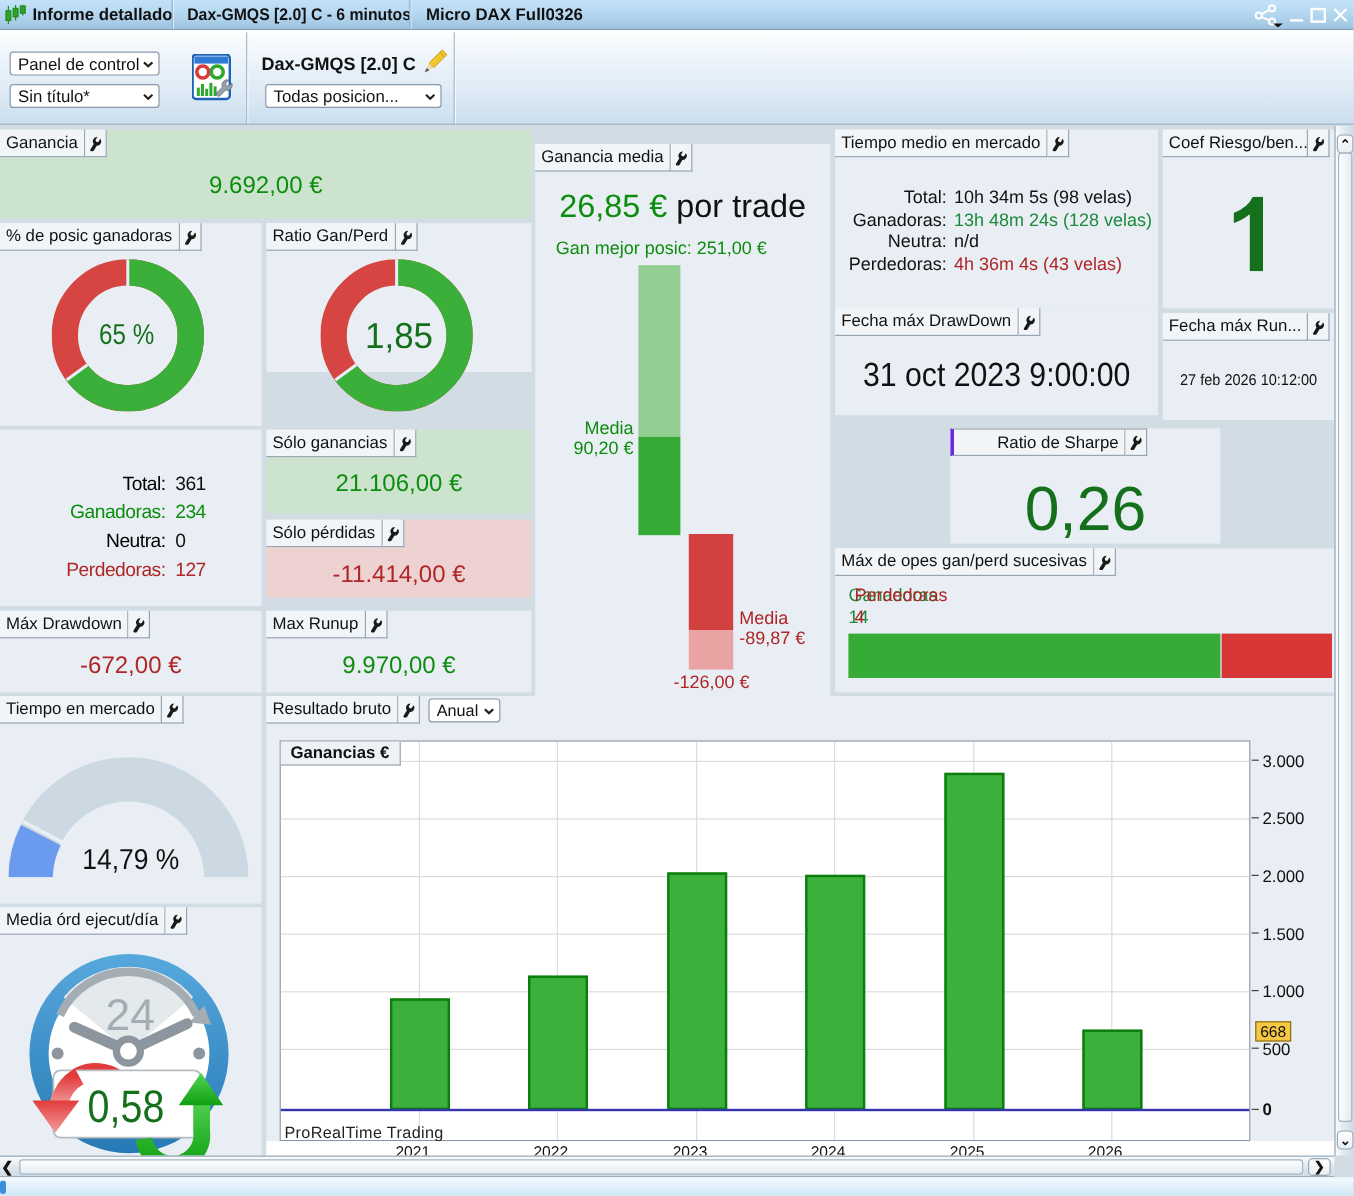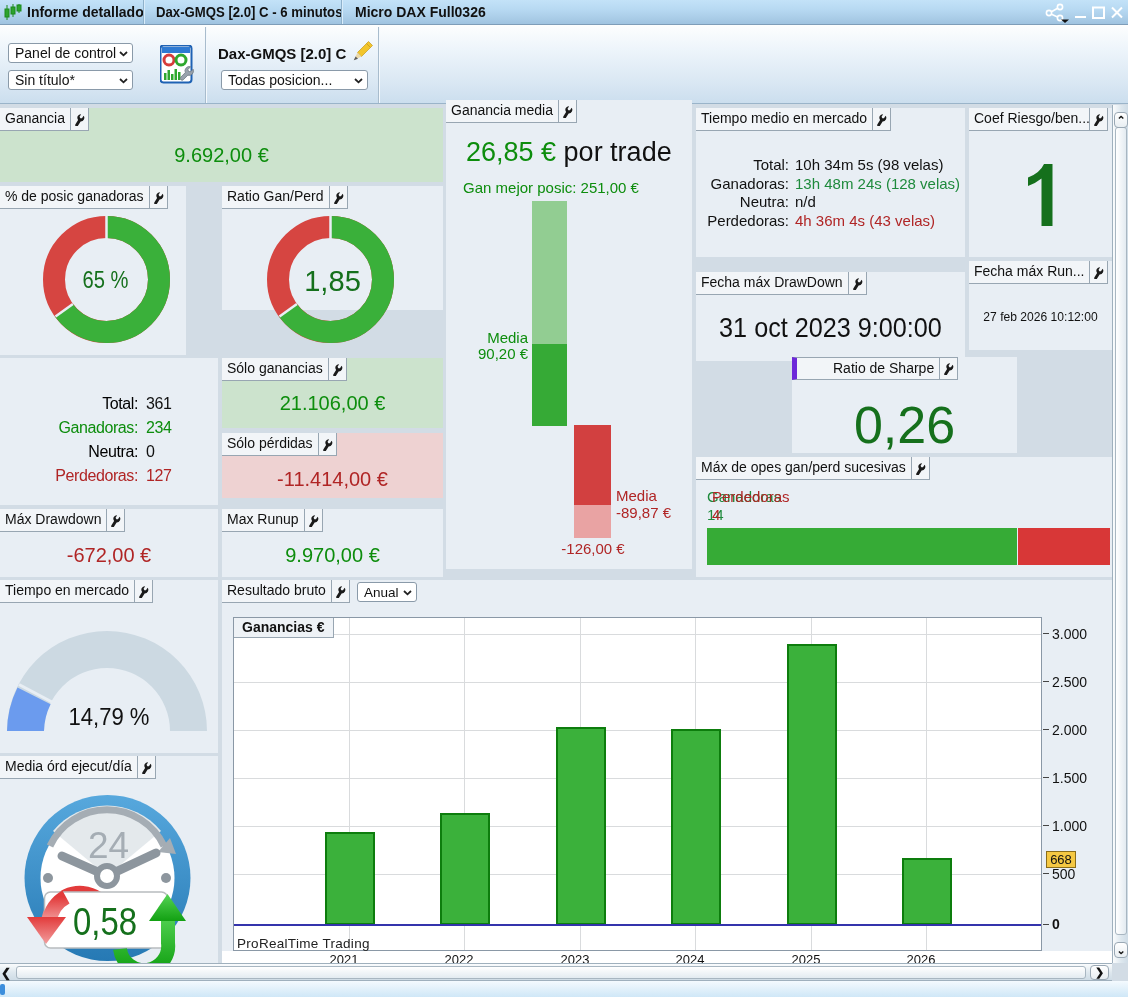--- a/index.html
+++ b/index.html
@@ -19,21 +19,21 @@
 .dd { position:absolute; background:#fff; border:1px solid #8a9aa9; border-radius:3px;
   font-size:14px; color:#111; padding:1px 6px; height:20px; line-height:17px; }
 .dd .car { position:absolute; right:4px; top:7px; width:9px; height:6px; }
 .dd .car svg { display:block; }
 .tsep { position:absolute; top:2px; width:1px; height:76px; background:#a8bccd; box-shadow:1px 0 0 #f4f9fd; }
 
 .panel { position:absolute; background:#e8eef4; }
 .hdr { position:absolute; left:0; top:0; display:flex; height:23px; }
 .hdr .lbl { background:#f2f5f8; border:1px solid #98a6b2; border-left:none; border-top:none; font-size:14px;
   color:#111; padding:2px 5px 0 5px; white-space:nowrap; }
-.hdr.inb .lbl { border-left:5px solid #6d28d9; border-top:1px solid #98a6b2;padding-left:36px; }
+.hdr.inb .lbl { border-left:3px solid #6d28d9; border-top:1px solid #98a6b2;padding-left:36px; }
 .hdr .wr { background:#f2f5f8; border:1px solid #98a6b2; border-left:none; border-top:none; width:18px;
   display:flex; align-items:center; justify-content:center; }
 .hdr.inb .wr { border-top:1px solid #98a6b2; }
 .grn { color:#0d8d0d; }
 .dgrn { color:#15701c; }
 .red { color:#b02525; }
 .val { position:absolute; width:100%; text-align:center; font-size:20px; }
 .rl { display:inline-block; width:138px; text-align:right; }
 .rv { display:inline-block; margin-left:8px; }
 .ml { display:inline-block; width:93px; text-align:right; }
@@ -140,21 +140,21 @@
       <div class="lbl">Ganancia</div>
       <div class="wr">
         <svg width="13" height="13" viewBox="0 0 16 16">
           <use href="#wrench"></use>
         </svg>
       </div>
     </div>
   <div class="val grn" style="top:36px">9.692,00 €</div>
 </div>
 
-<div class="panel" style="left:0;top:186px;width:186px;height:169px">
+<div class="panel" style="left:0;top:186px;width:218px;height:169px">
   <div class="hdr">
       <div class="lbl">% de posic ganadoras</div>
       <div class="wr">
         <svg width="13" height="13" viewBox="0 0 16 16">
           <use href="#wrench"></use>
         </svg>
       </div>
     </div>
   <svg class="abs" style="left:43px;top:30px" width="127" height="127" viewBox="0 0 127 127">
     <g transform="translate(63.5,63.5)">
@@ -237,21 +237,21 @@
       <div class="lbl">Max Runup</div>
       <div class="wr">
         <svg width="13" height="13" viewBox="0 0 16 16">
           <use href="#wrench"></use>
         </svg>
       </div>
     </div>
   <div class="val grn" style="top:35px">9.970,00 €</div>
 </div>
 
-<div class="panel" style="left:446px;top:100px;width:246px;height:469px">
+<div class="panel" style="left:446px;top:120px;width:246px;height:469px">
   <div class="hdr">
       <div class="lbl">Ganancia media</div>
       <div class="wr">
         <svg width="13" height="13" viewBox="0 0 16 16">
           <use href="#wrench"></use>
         </svg>
       </div>
     </div>
   <div class="abs" style="left:20px;top:37px;font-size:27px;color:#111;white-space:nowrap"><span class="grn">26,85 €</span> por trade</div>
   <div class="abs grn" style="left:0;top:79px;width:210px;text-align:center;font-size:15px">Gan mejor posic: 251,00 €</div>
@@ -287,21 +287,21 @@
         <svg width="13" height="13" viewBox="0 0 16 16">
           <use href="#wrench"></use>
         </svg>
       </div>
     </div>
   <svg class="abs" style="left:59px;top:56px" width="25" height="62" viewBox="0 0 25 62">
     <path d="M 24.5 62 L 24.5 0 L 16 0 Q 12 9 0 13.5 L 0 22 Q 8 19 13.5 14.5 L 13.5 62 Z" fill="#15701c"></path>
   </svg>
 </div>
 
-<div class="panel" style="left:696px;top:272px;width:269px;height:89px">
+<div class="panel" style="left:696px;top:257px;width:269px;height:89px">
   <div class="hdr">
       <div class="lbl">Fecha máx DrawDown</div>
       <div class="wr">
         <svg width="13" height="13" viewBox="0 0 16 16">
           <use href="#wrench"></use>
         </svg>
       </div>
     </div>
   <div class="abs" style="left:0;top:40px;width:269px;text-align:center;font-size:28px;color:#111;transform:scaleX(.9);white-space:nowrap">31 oct 2023 9:00:00</div>
 </div>

